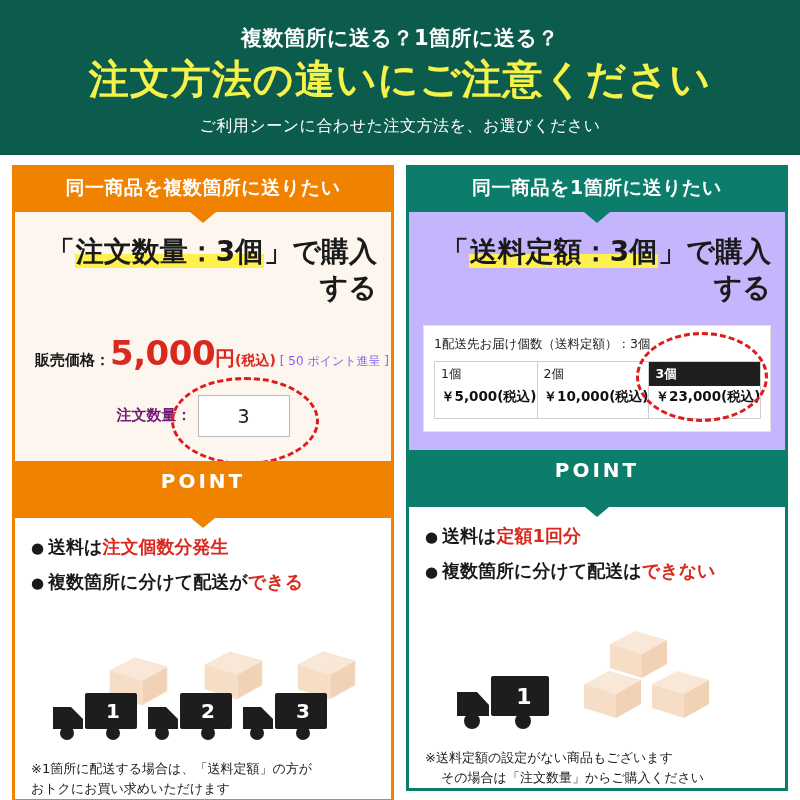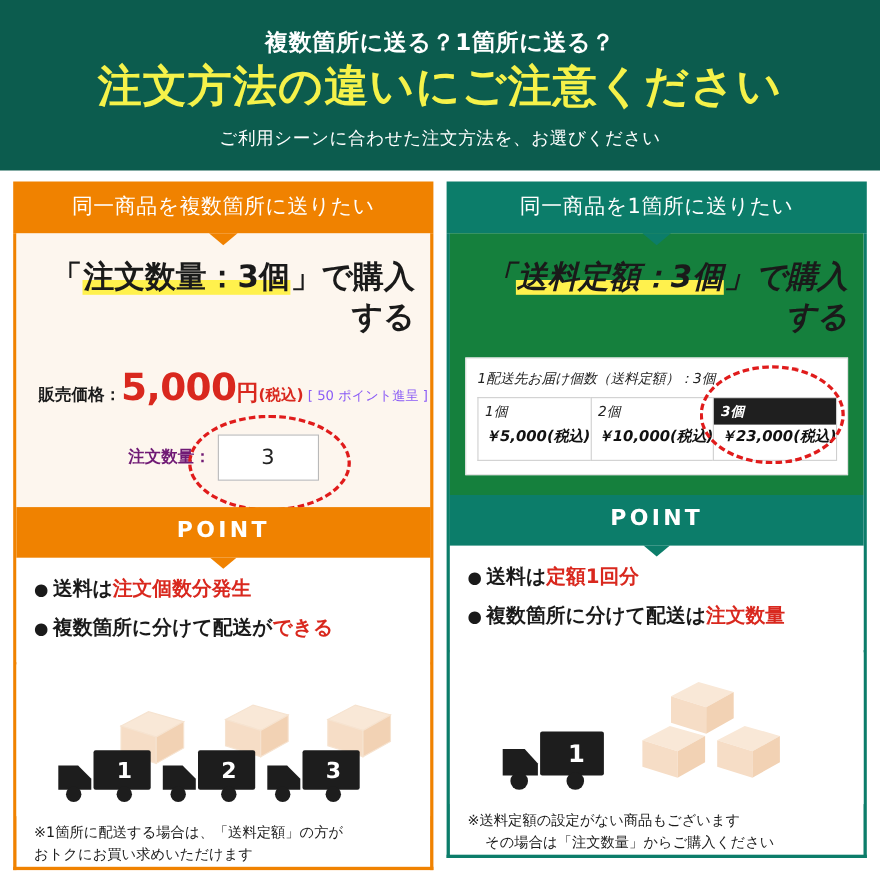--- a/index.html
+++ b/index.html
@@ -48,21 +48,21 @@
     padding: 10px 12px 0 12px;
   }
   .col { width: 382px; position: relative; }
 
   
   .ribbon {
     position: relative;
     text-align: center;
     color: #fff;
     font-size: 19px;
-    font-weight: normal;
+    font-weight: bold;
     padding: 10px 0 11px 0;
     letter-spacing: 0.5px;
   }
   .ribbon.orange { background: #f08200; }
   .ribbon.green  { background: #0c7d6a; }
   .ribbon::after {
     content: "";
     position: absolute;
     left: 50%;
     bottom: -11px;
@@ -76,21 +76,21 @@
   .card {
     border: 3px solid #f08200;
     border-top: none;
   }
   .card.green { border-color: #0c7d6a; }
 
   .panel-top {
     background: #fdf6ee;
     padding: 22px 14px 18px 14px;
   }
-  .panel-top.greenbg { background: #15803d; font-style: italic; }
+  .panel-top.greenbg { background: #c4b5fd; }
 
   .buy-title {
     text-align: right;
     font-size: 28px;
     font-weight: bold;
     color: #1a1a1a;
     line-height: 1.3;
   }
   .buy-title .hl {
     background: linear-gradient(transparent 58%, #fff14d 58%);
@@ -180,21 +180,21 @@
 
   
   .point-band {
     position: relative;
     background: #f08200;
     color: #fff;
     text-align: center;
     font-size: 20px;
     font-weight: bold;
     letter-spacing: 3px;
-    padding: 8px 0 14px 0;
+    padding: 8px 0 25px 0;
   }
   .point-band.green { background: #0c7d6a; }
   .point-band::after {
     content: "";
     position: absolute;
     left: 50%; bottom: -10px; margin-left: -12px;
     border-left: 12px solid transparent;
     border-right: 12px solid transparent;
     border-top: 10px solid #f08200;
   }
@@ -357,21 +357,21 @@
           </div>
         </div>
 
         <div class="point-band green">POINT</div>
 
         <div class="bullets">
           <div class="bullet">
             <span class="dot">●</span><span>送料は</span><span class="red">定額1回分</span>
           </div>
           <div class="bullet">
-            <span class="dot">●</span><span>複数箇所に分けて配送は</span><span class="red">注文数量</span>
+            <span class="dot">●</span><span>複数箇所に分けて配送は</span><span class="red">できない</span>
           </div>
         </div>
 
         <div class="illus">
           <svg width="376" height="138" viewBox="0 0 376 138">
 
             <g>
               <g transform="translate(196,22)">
                 <polygon points="5,18 30,5 62,14 37,28" fill="#f9e8d7"></polygon>
                 <polygon points="5,18 37,28 37,52 5,42" fill="#f6ddc6"></polygon>

